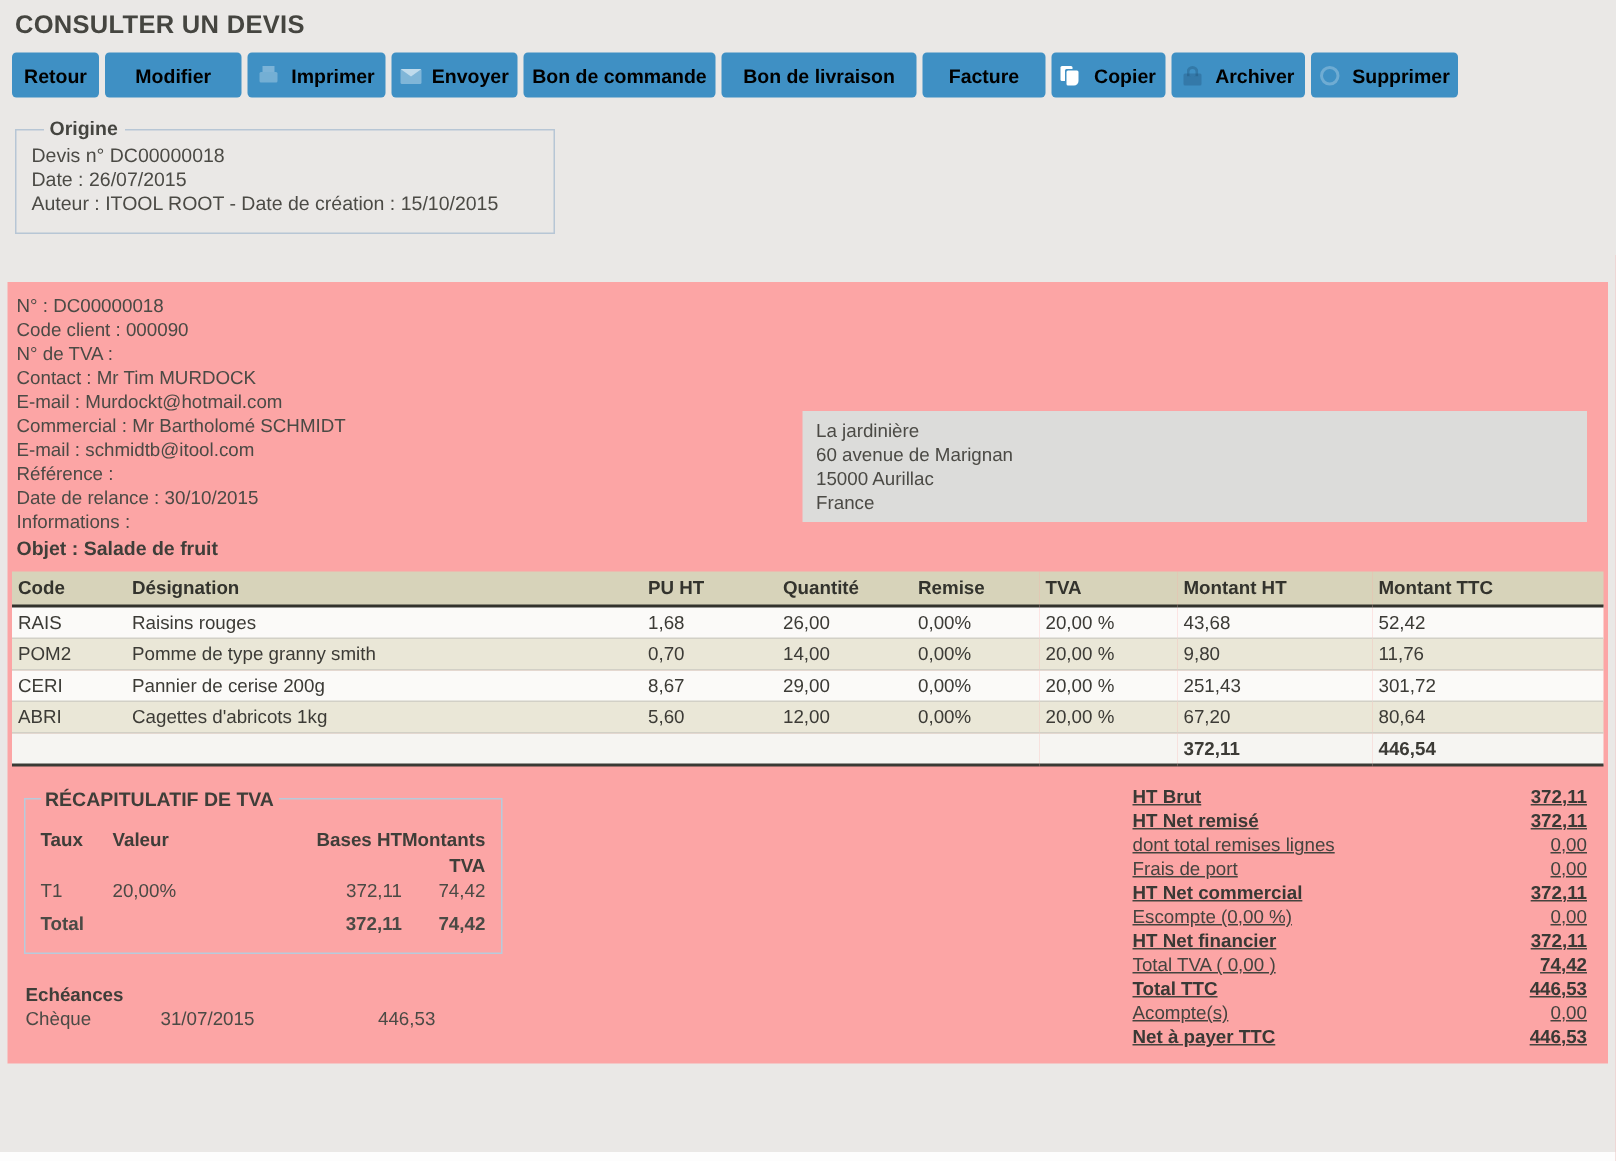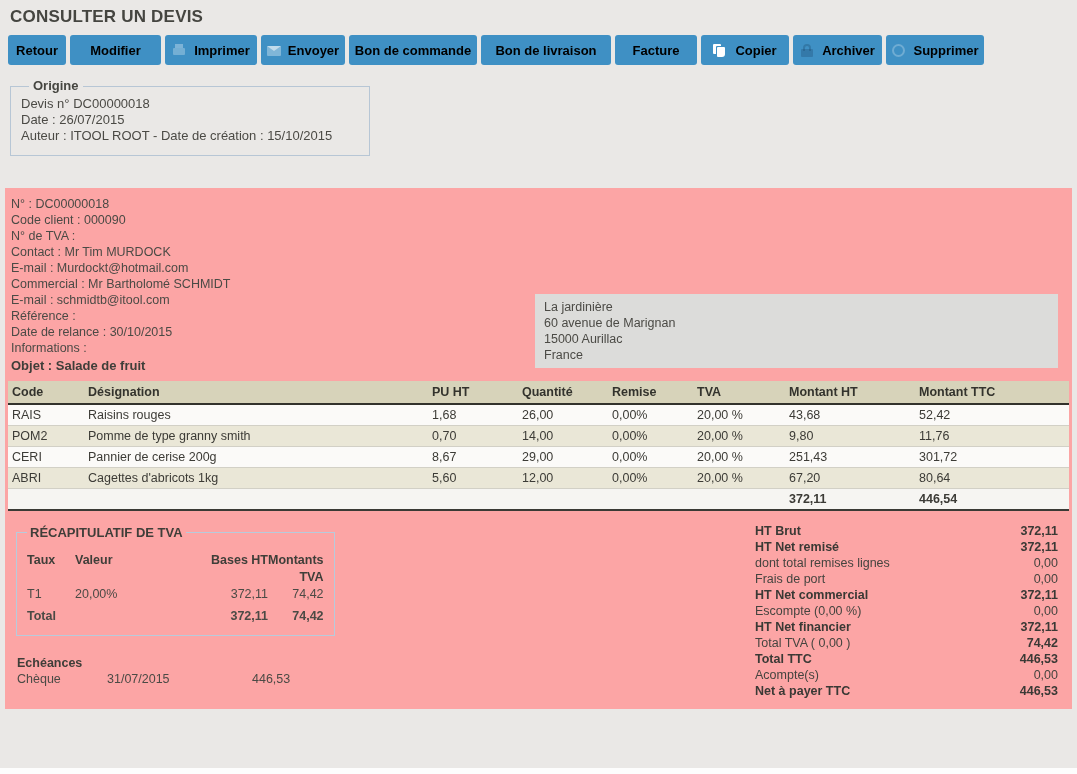--- a/index.html
+++ b/index.html
@@ -15,21 +15,21 @@
   .tb-btn{height:30px;border:none;border-radius:3px;background:#3f90c4;color:#000000;
     font-family:"Liberation Sans",sans-serif;font-size:13px;font-weight:bold;
     display:flex;align-items:center;justify-content:center;cursor:pointer;padding:0;box-sizing:border-box;}
   .toolbar .tb-btn:nth-child(1){width:58px;}
   .toolbar .tb-btn:nth-child(2){width:91px;}
   .toolbar .tb-btn:nth-child(3){width:92px;}
   .toolbar .tb-btn:nth-child(4){width:84px;}
   .toolbar .tb-btn:nth-child(5){width:128px;}
   .toolbar .tb-btn:nth-child(6){width:130px;}
   .toolbar .tb-btn:nth-child(7){width:82px;}
-  .toolbar .tb-btn:nth-child(8){width:88px;}
+  .toolbar .tb-btn:nth-child(8){width:76px;}
   .toolbar .tb-btn:nth-child(9){width:89px;}
   .toolbar .tb-btn:nth-child(10){width:98px;}
 
   
   .icon{width:15px;height:13px;display:inline-block;margin-right:7px;position:relative;flex:none;}
   .icon[data-name="printer-icon"]::before{content:"";position:absolute;left:3px;top:0;width:8px;height:4px;background:rgba(255,255,255,.32);}
   .icon[data-name="printer-icon"]::after{content:"";position:absolute;left:1px;top:4px;width:12px;height:7px;background:rgba(255,255,255,.28);border-radius:1px;}
   .icon[data-name="envelope-icon"]{background:rgba(255,255,255,.34);height:10px;top:1px;border-radius:1px;width:14px;}
   .icon[data-name="envelope-icon"]::before{content:"";position:absolute;left:0;top:0;width:0;height:0;
     border-left:7px solid transparent;border-right:7px solid transparent;border-top:5px solid rgba(255,255,255,.5);}
@@ -45,21 +45,21 @@
   
   fieldset.origin{margin:13px 0 0 10px;width:360px;box-sizing:border-box;border:1px solid #b7c6d5;
     padding:2px 10px 11px;font-size:13px;line-height:16px;color:#4b4a45;}
   fieldset.origin legend{font-weight:bold;font-size:13px;color:#454540;padding:0 4px;margin-left:8px;}
 
   
   .doc-panel{position:relative;margin:32px 5px 0 5px;background:#fca5a5;padding:8px 0 10px 0;
     min-height:479px;box-sizing:border-box;}
   .details-wrap{position:relative;padding-left:6px;font-size:12.5px;line-height:16px;min-height:160px;}
   .detail-line{white-space:pre-wrap;}
-  .recipient{position:absolute;left:530px;top:98px;width:523px;box-sizing:border-box;background:#dcdcda;
+  .recipient{position:absolute;left:530px;top:78px;width:523px;box-sizing:border-box;background:#dcdcda;
     padding:5px 9px;line-height:16px;color:#4b4a45;}
   .subject{margin:2px 0 0 6px;font-weight:bold;font-size:13px;color:#3f3e39;}
 
   
   table.items{margin:8px 3px 0 3px;width:1061px;border-collapse:collapse;table-layout:fixed;font-size:12.5px;color:#3c3b36;}
   table.items th{background:#d7d3ba;border-bottom:2px solid #32322c;padding:4px 4px;font-weight:bold;color:#33332d;margin-left:40px;}
   table.items td{padding:3px 4px;}
   table.items .al{text-align:left;}
   table.items .ar{text-align:left;}
   tr.row-even td{background:#fbfaf8;border-bottom:1px solid #d2d0c6;}
@@ -74,21 +74,21 @@
   fieldset.vat legend{font-weight:bold;font-size:13px;color:#3f3e39;padding:0 3px;}
   .vat-grid{display:grid;grid-template-columns:48px 105px 88px 1fr;line-height:17px;}
   .vat-grid .vh{font-weight:bold;color:#3f3e39;}
   .vat-grid .c2,.vat-grid .c3{text-align:right;}
   .vat-grid .vt{font-weight:bold;margin-top:5px;}
   .due{margin:20px 0 0 6px;font-size:12.5px;}
   .due-title{font-weight:bold;color:#3f3e39;}
   .due-row{display:grid;grid-template-columns:90px 145px auto;margin-top:1px;line-height:16px;}
 
   .totals{margin-left:auto;width:303px;font-size:12.5px;line-height:16px;color:#45443f;}
-  .totals .trow{display:flex;}
+  .totals .trow{display:flex;text-decoration:underline;}
   .totals .lbl{flex:1;}
   .totals .val{text-align:right;}
   .totals .b{font-weight:bold;color:#3a3935;}
 
   .footer-strip{position:absolute;left:0;bottom:-6px;width:1077px;height:6px;background:#fdfdfd;}
 </style>
 </head>
 <body>
 
 <div class="app" data-name="app-window">

